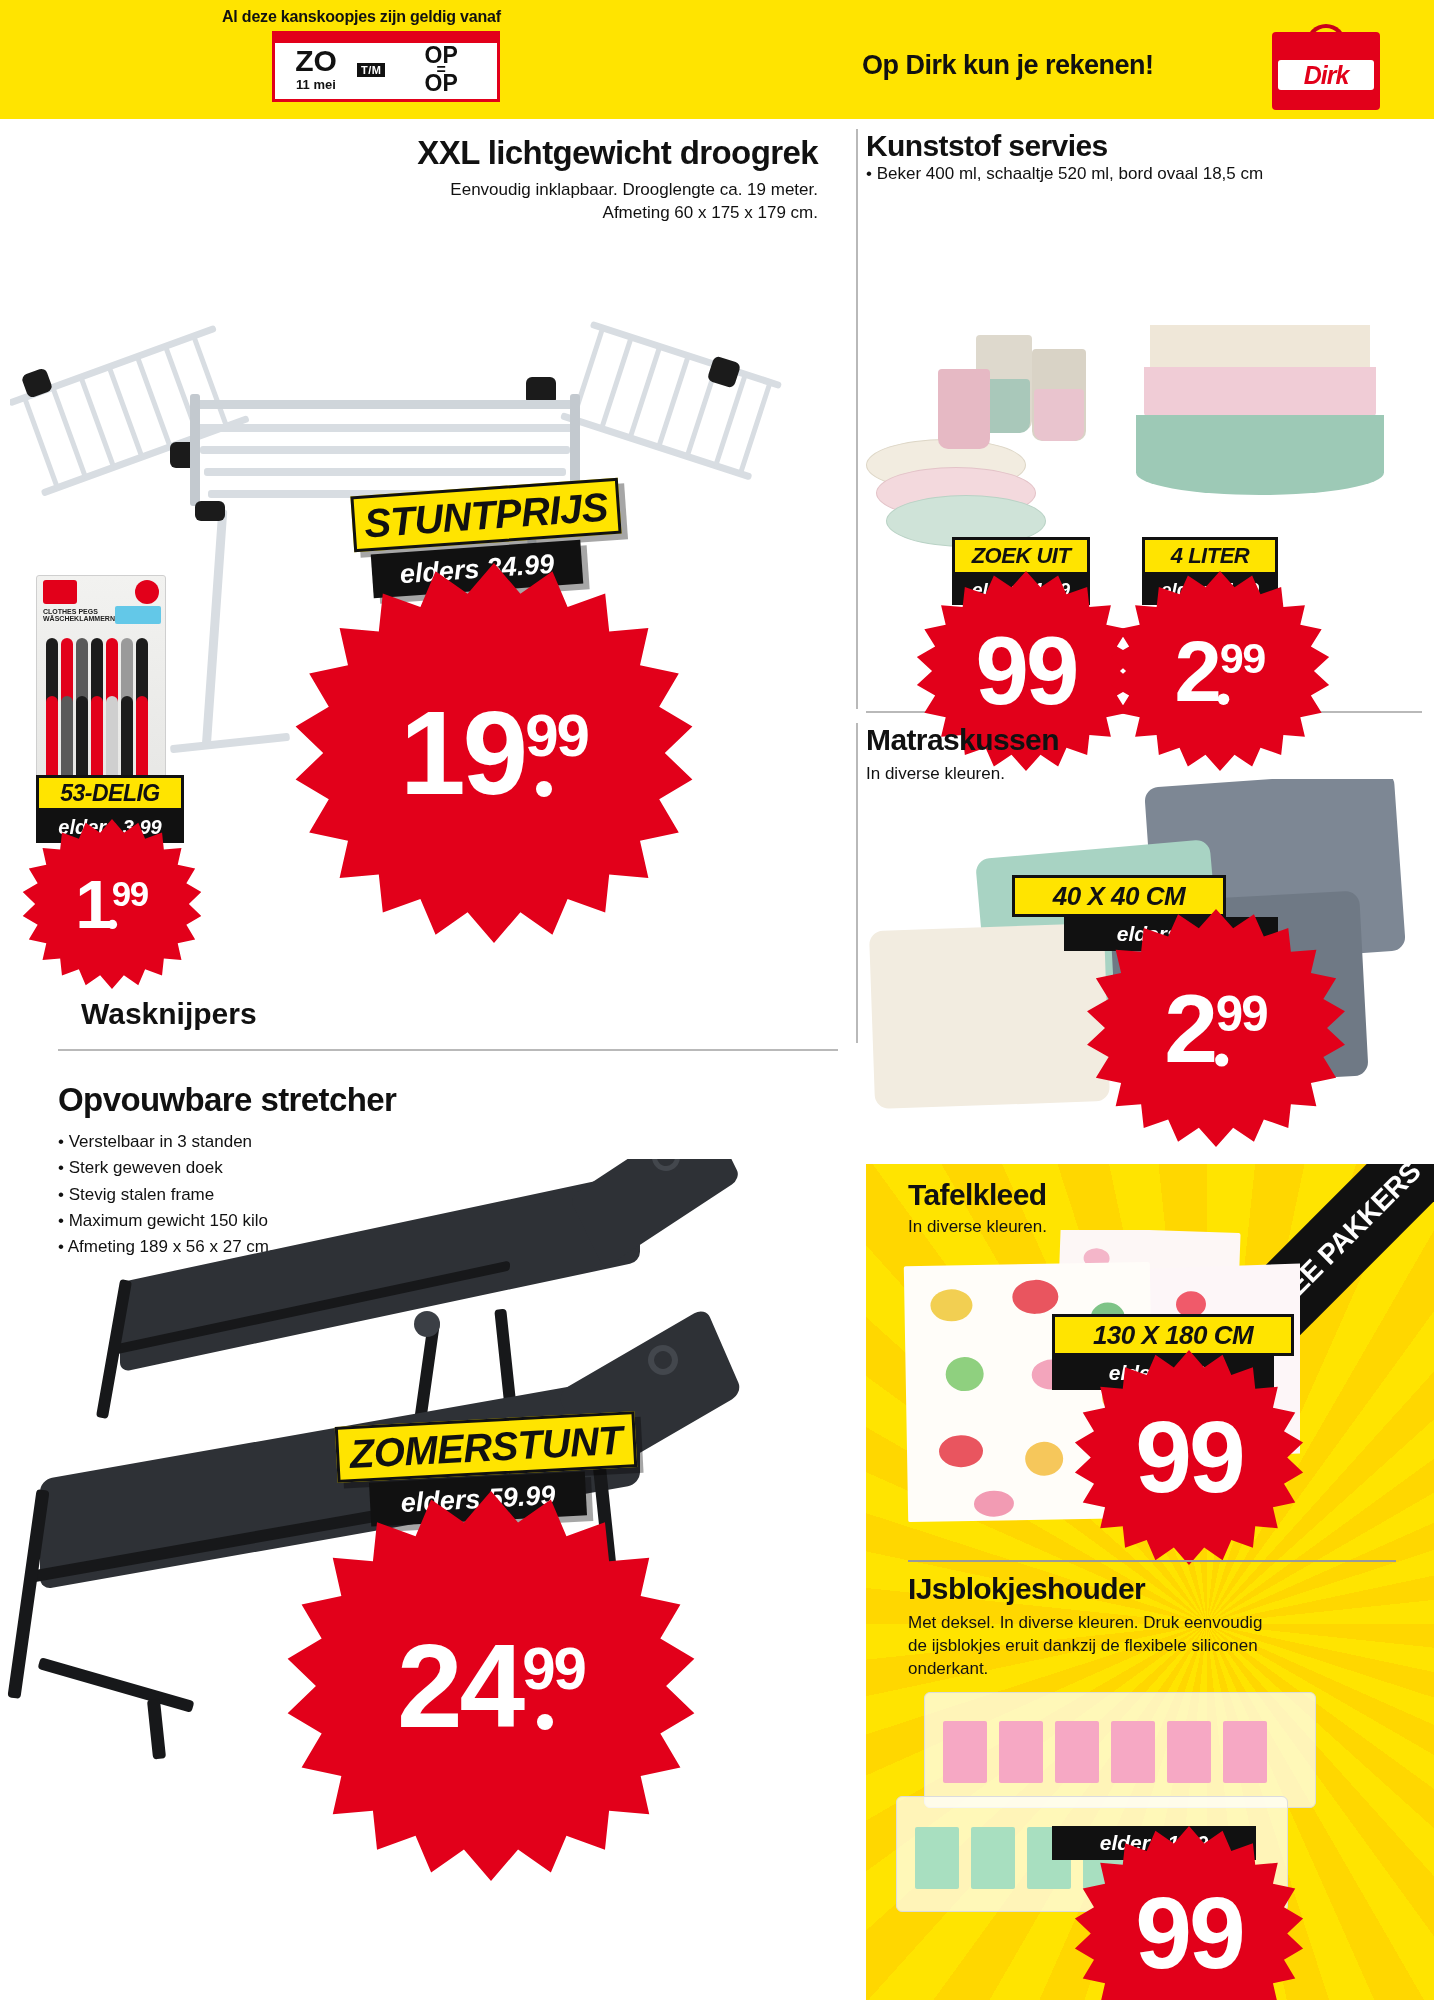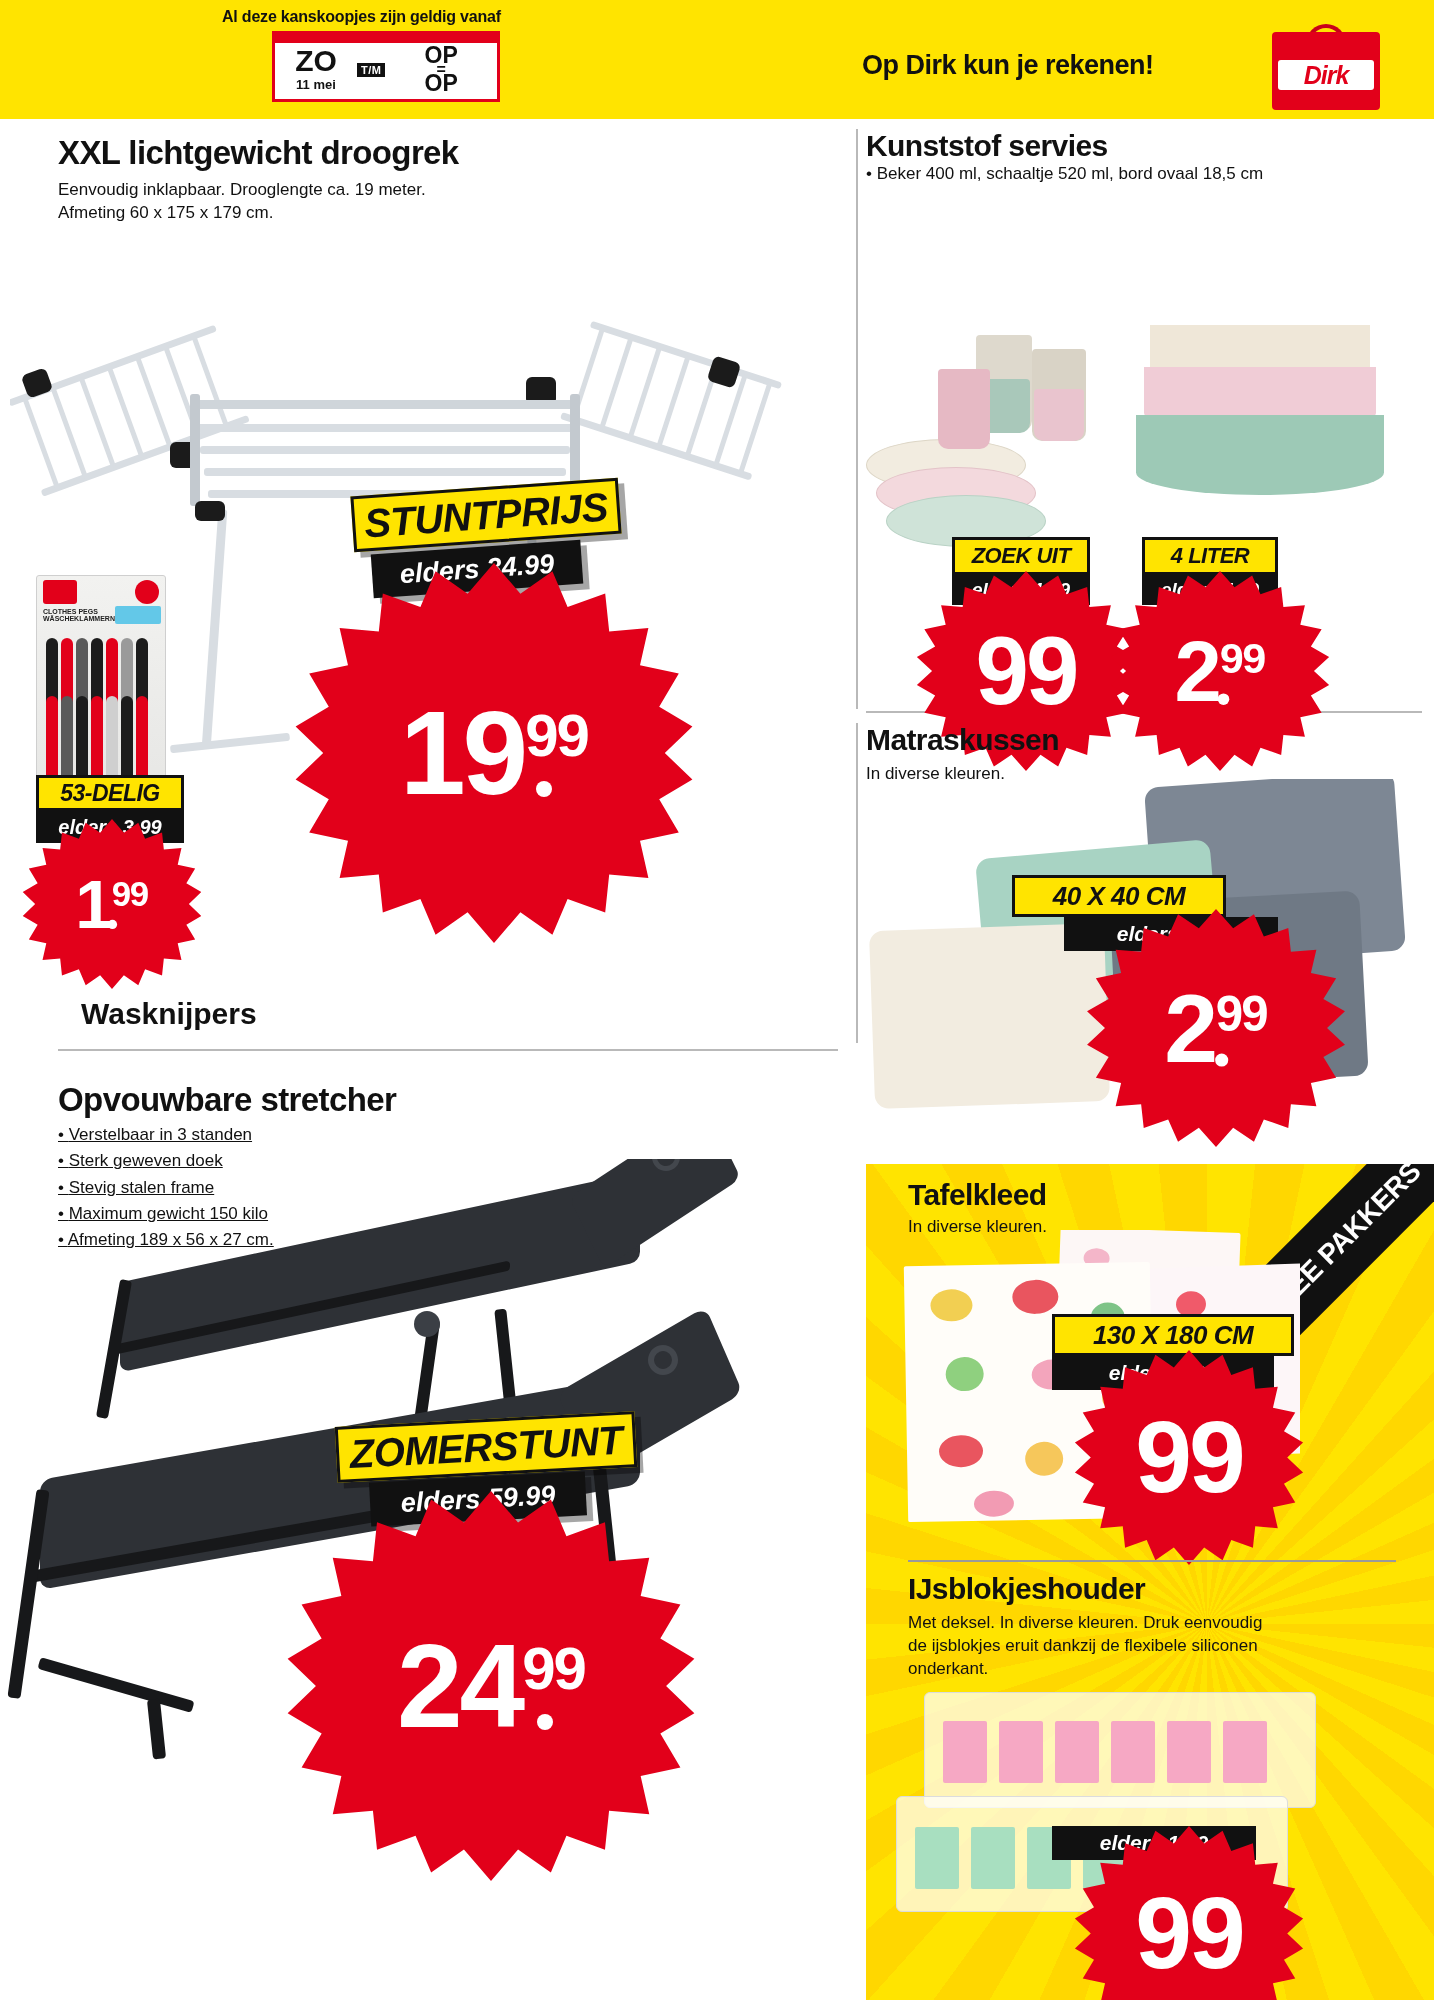--- a/index.html
+++ b/index.html
@@ -217,21 +217,21 @@
   </div>
 </div>
 
 <div class="page">
 
   <div class="vdivider" style="left:856px; top:10px; height:580px;"></div>
   <div class="divider" style="left:866px; top:592px; width:556px;"></div>
   <div class="vdivider" style="left:856px; top:604px; height:320px;"></div>
   <div class="divider" style="left:58px; top:930px; width:780px;"></div>
 
-  <div style="position:absolute; left:58px; top:15px; width:760px;">
+  <div style="position:absolute; left:58px; top:15px; width:760px;text-align:right;">
     <h2 class="prod-title">XXL lichtgewicht droogrek</h2>
     <div class="prod-desc" style="margin-top:7px;">Eenvoudig inklapbaar. Drooglengte ca. 19 meter.</div>
     <div class="prod-desc">Afmeting 60 x 175 x 179 cm.</div>
   </div>
 
   <div class="img-box" style="left:10px; top:100px; width:860px; height:540px;">
 
     <div style="position:absolute; left:10px; top:140px; width:220px; height:110px; transform:rotate(-20deg);">
       <div class="rack-bar" style="left:0; top:0; width:220px; height:7px;"></div>
       <div class="rack-bar" style="left:0; top:96px; width:220px; height:7px;"></div>
@@ -378,21 +378,21 @@
   <div class="burst" style="left:1086px; top:790px; width:260px; height:238px;">
     <div class="price" style="transform:scale(0.82); transform-origin:center;">
       <span class="euro">2</span>
       <span class="cents">99</span>
       <span class="dot" style="left:62px; bottom:2px;"></span>
     </div>
   </div>
 
   <div style="position:absolute; left:58px; top:962px; width:640px;">
     <h2 class="prod-title">Opvouwbare stretcher</h2>
-    <ul class="bullets" style="margin-top:3px;text-decoration:underline;">
+    <ul class="bullets" style="margin-top:10px;">
       <li>Verstelbaar in 3 standen</li>
       <li>Sterk geweven doek</li>
       <li>Stevig stalen frame</li>
       <li>Maximum gewicht 150 kilo</li>
       <li>Afmeting 189 x 56 x 27 cm.</li>
     </ul>
   </div>
 
   <div class="img-box" style="left:0px; top:1040px; width:850px; height:760px;">
 

